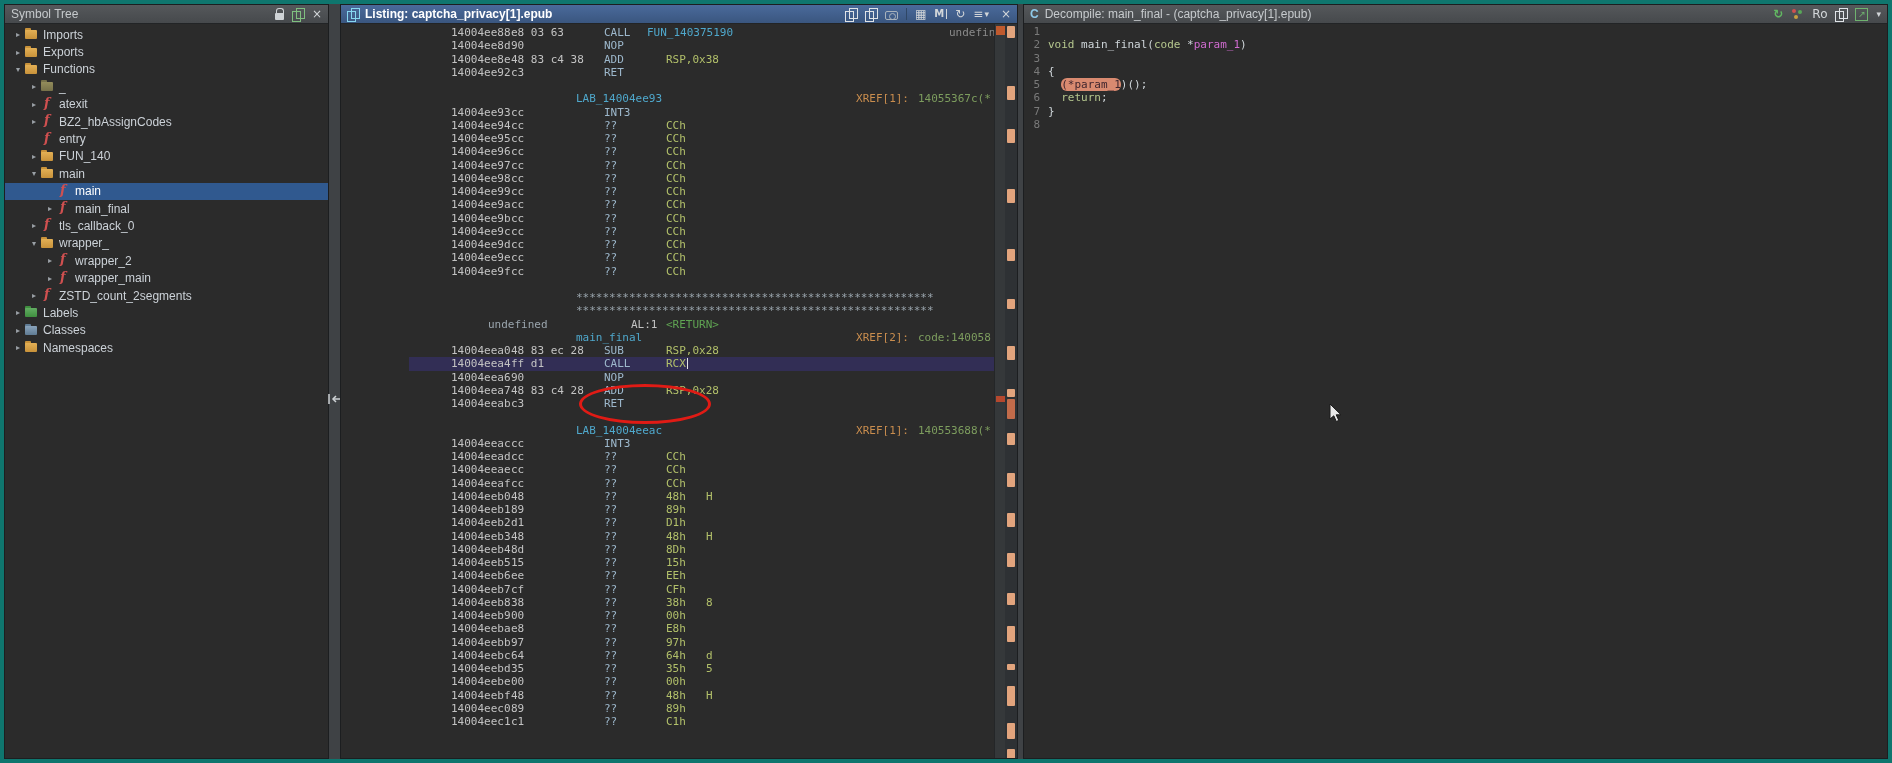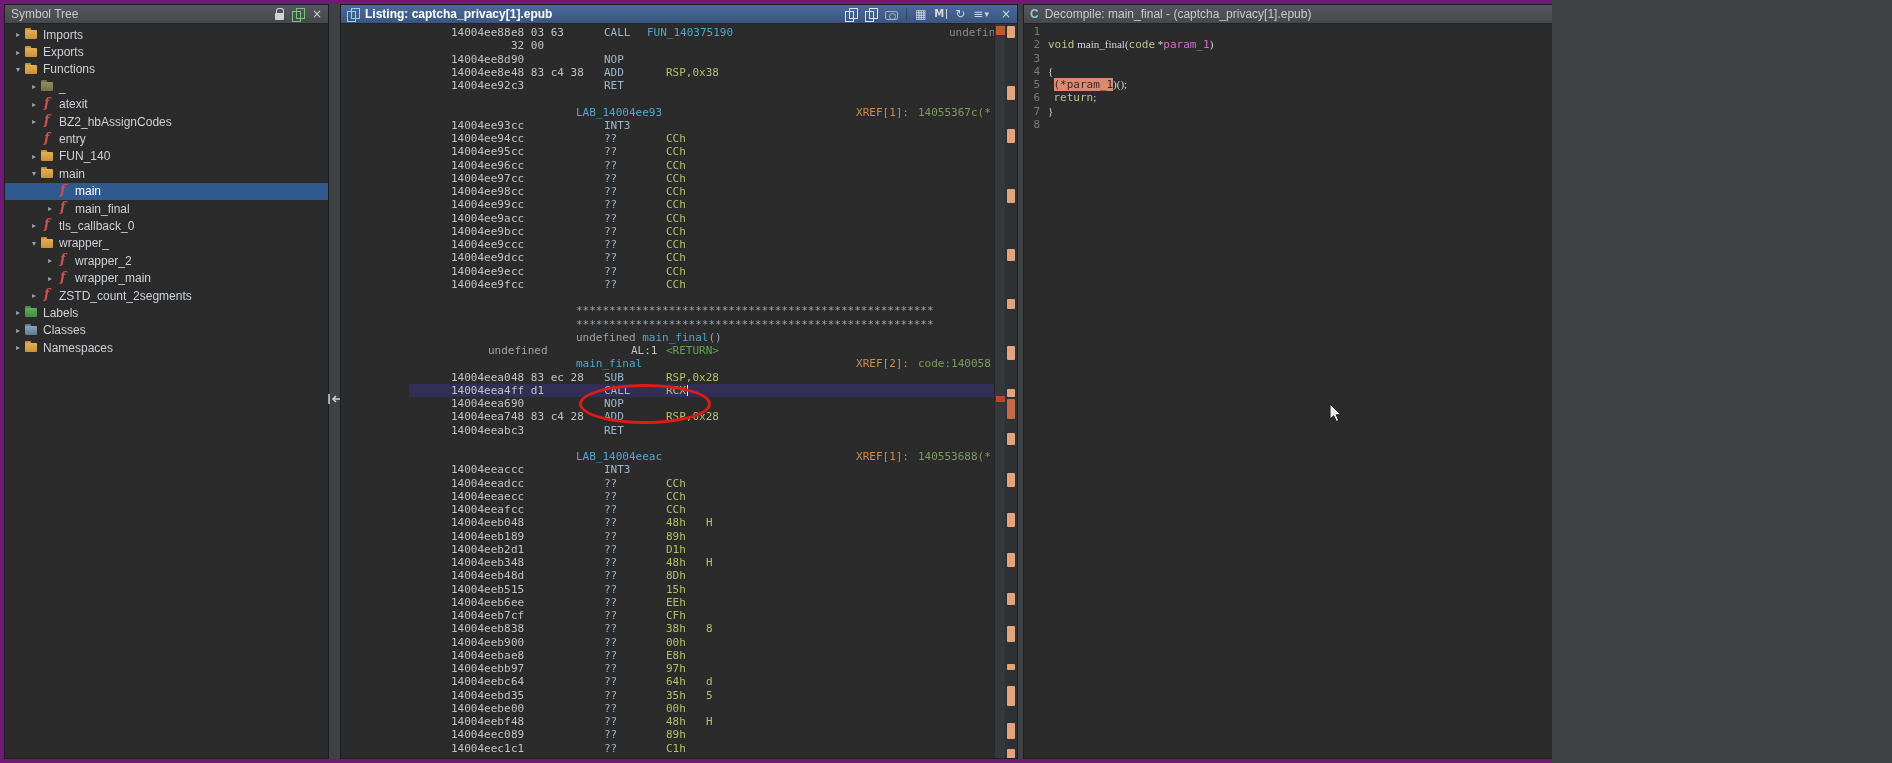--- a/index.html
+++ b/index.html
@@ -1,18 +1,18 @@
 <!DOCTYPE html>
 <html><head>
 <meta charset="utf-8">
 <style>
   * { margin:0; padding:0; box-sizing:border-box; }
   html,body { width:1892px; height:763px; overflow:hidden; background:#3f4245;
               font-family:"Liberation Sans", sans-serif; }
-  .win { position:relative; width:1552px; height:763px; background:#701a75; overflow:hidden; }
+  .win { position:relative; width:1892px; height:763px; background:#0f766e; overflow:hidden; }
 
   
   .panel { position:absolute; top:4px; bottom:4px; background:#2b2b2b; border:1px solid #1c1e20; }
   #p-tree    { left:4px;    width:325px; }
   #p-listing { left:340px;  width:678px; }
   #p-decomp  { left:1023px; width:865px; }
   .vsplit { position:absolute; top:4px; bottom:4px; background:#3f4245; }
   #split1 { left:329px;  width:11px; }
   #split2 { left:1018px; width:5px; }
   .split-ic { position:absolute; left:-2px; top:389px; }
@@ -104,22 +104,22 @@
   .ov-mark { position:absolute; left:2px; width:8px; background:#e2a47d; border-radius:1px; }
   .ov-mark.d { background:#c26b4a; }
   .ellipse { position:absolute; left:238px; top:360px; width:132px; height:40px;
              border:3px solid #e01b15; border-radius:50%; z-index:6; pointer-events:none; }
 
   
   .dlines { padding:1px 0 0 6px; }
   .dline { display:flex; height:13.25px; line-height:13.25px;
            font:11px "DejaVu Sans Mono", monospace; white-space:pre; }
   .dnum { width:10px; text-align:right; margin-right:8px; color:#7a7a7a; flex:none; }
-  .dw { color:#cfd6da;font-family:Liberation Serif, serif; } .dk { color:#b5c78e; } .dp { color:#d06cd0; }
-  .dh { background:#d98a70; color:#40262e; }
+  .dw { color:#cfd6da; } .dk { color:#b5c78e; } .dp { color:#d06cd0; }
+  .dh { background:#d98a70; color:#40262e;border-radius:6px; }
   .dec-ic { font-weight:bold; font-size:12px; color:#8fc9e8; }
 
   .cursor { position:absolute; left:1329px; top:403px; z-index:10; pointer-events:none; }
 </style>
 </head>
 <body>
 
 <div class="win" data-name="ghidra-window">
 
   <section class="panel" id="p-tree" data-name="symbol-tree-panel">
@@ -275,35 +275,20 @@
           <span class="c c-opr" data-name="operand-register"></span>
           <span class="c c-ascii" data-name="ascii-value"></span>
           <span class="c c-rt" data-name="return-type"></span>
           <span class="c c-rn" data-name="return-register"></span>
           <span class="c c-rv" data-name="return-tag"></span>
           <span class="c c-xl" data-name="xref-label"></span>
           <span class="c c-xa" data-name="xref-address"></span>
           <span class="c c-post" data-name="post-comment">undefined</span>
         </div>
           <div class="lrow" data-name="listing-row">
-          <span class="c c-addr" data-name="address"></span>
-          <span class="c c-bytes" data-name="byte-values">32 00</span>
-          <span class="c c-lbl" data-name="label-column"><span class="lg" data-name="label-prefix"></span><span class="lbb" data-name="code-label"></span><span class="lg" data-name="label-suffix"></span></span>
-          <span class="c c-mn" data-name="mnemonic"></span>
-          <span class="c c-opf" data-name="operand-function"></span>
-          <span class="c c-opr" data-name="operand-register"></span>
-          <span class="c c-ascii" data-name="ascii-value"></span>
-          <span class="c c-rt" data-name="return-type"></span>
-          <span class="c c-rn" data-name="return-register"></span>
-          <span class="c c-rv" data-name="return-tag"></span>
-          <span class="c c-xl" data-name="xref-label"></span>
-          <span class="c c-xa" data-name="xref-address"></span>
-          <span class="c c-post" data-name="post-comment"></span>
-        </div>
-          <div class="lrow" data-name="listing-row">
           <span class="c c-addr" data-name="address">14004ee8d</span>
           <span class="c c-bytes" data-name="byte-values">90</span>
           <span class="c c-lbl" data-name="label-column"><span class="lg" data-name="label-prefix"></span><span class="lbb" data-name="code-label"></span><span class="lg" data-name="label-suffix"></span></span>
           <span class="c c-mn" data-name="mnemonic">NOP</span>
           <span class="c c-opf" data-name="operand-function"></span>
           <span class="c c-opr" data-name="operand-register"></span>
           <span class="c c-ascii" data-name="ascii-value"></span>
           <span class="c c-rt" data-name="return-type"></span>
           <span class="c c-rn" data-name="return-register"></span>
           <span class="c c-rv" data-name="return-tag"></span>
@@ -593,35 +578,20 @@
           <span class="c c-rn" data-name="return-register"></span>
           <span class="c c-rv" data-name="return-tag"></span>
           <span class="c c-xl" data-name="xref-label"></span>
           <span class="c c-xa" data-name="xref-address"></span>
           <span class="c c-post" data-name="post-comment"></span>
         </div>
           <div class="lrow" data-name="listing-row">
           <span class="c c-addr" data-name="address"></span>
           <span class="c c-bytes" data-name="byte-values"></span>
           <span class="c c-lbl" data-name="label-column"><span class="lg" data-name="label-prefix">******************************************************</span><span class="lbb" data-name="code-label"></span><span class="lg" data-name="label-suffix"></span></span>
-          <span class="c c-mn" data-name="mnemonic"></span>
-          <span class="c c-opf" data-name="operand-function"></span>
-          <span class="c c-opr" data-name="operand-register"></span>
-          <span class="c c-ascii" data-name="ascii-value"></span>
-          <span class="c c-rt" data-name="return-type"></span>
-          <span class="c c-rn" data-name="return-register"></span>
-          <span class="c c-rv" data-name="return-tag"></span>
-          <span class="c c-xl" data-name="xref-label"></span>
-          <span class="c c-xa" data-name="xref-address"></span>
-          <span class="c c-post" data-name="post-comment"></span>
-        </div>
-          <div class="lrow" data-name="listing-row">
-          <span class="c c-addr" data-name="address"></span>
-          <span class="c c-bytes" data-name="byte-values"></span>
-          <span class="c c-lbl" data-name="label-column"><span class="lg" data-name="label-prefix">undefined </span><span class="lbb" data-name="code-label">main_final</span><span class="lg" data-name="label-suffix">()</span></span>
           <span class="c c-mn" data-name="mnemonic"></span>
           <span class="c c-opf" data-name="operand-function"></span>
           <span class="c c-opr" data-name="operand-register"></span>
           <span class="c c-ascii" data-name="ascii-value"></span>
           <span class="c c-rt" data-name="return-type"></span>
           <span class="c c-rn" data-name="return-register"></span>
           <span class="c c-rv" data-name="return-tag"></span>
           <span class="c c-xl" data-name="xref-label"></span>
           <span class="c c-xa" data-name="xref-address"></span>
           <span class="c c-post" data-name="post-comment"></span>

